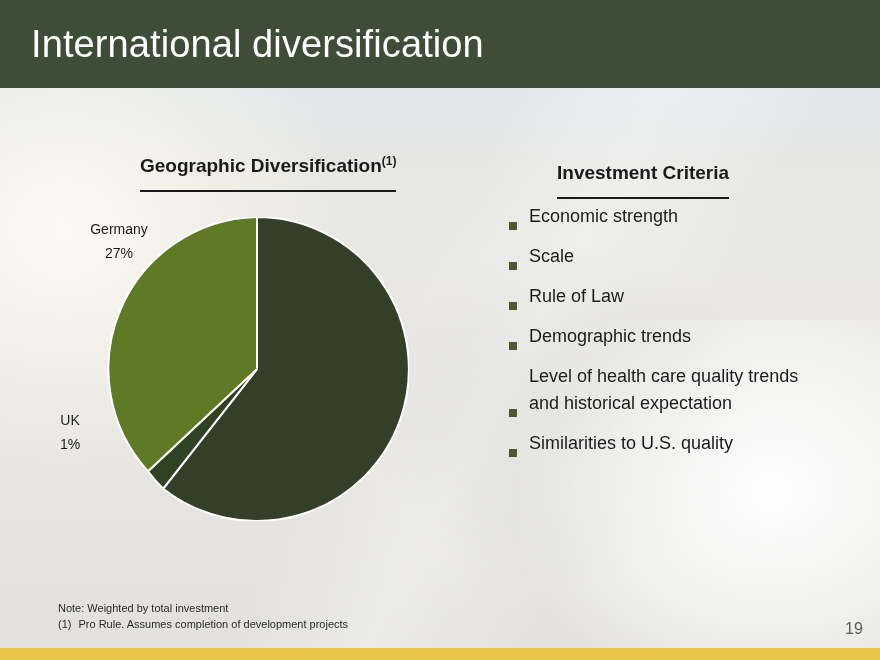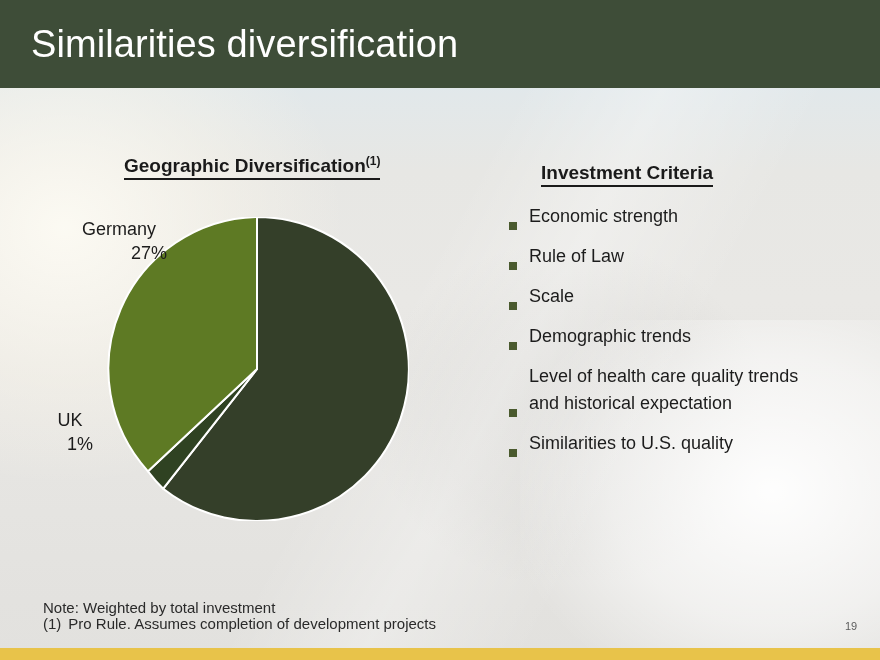--- a/index.html
+++ b/index.html
@@ -95,21 +95,22 @@
   
   .sec-heading {
     position: absolute;
     font-size: 19px;
     font-weight: bold;
     color: #1a1a1a;
     white-space: nowrap;
   }
   .sec-heading .ul {
     border-bottom: 2px solid #1a1a1a;
-    padding-bottom: 2px;
+    padding-bottom: 14px;
+    margin-left: 16px;
   }
   .sec-heading sup {
     font-size: 12px;
     vertical-align: super;
     line-height: 0;
   }
   #heading-geo { left: 124px; top: 155px; }
   #heading-crit { left: 541px; top: 162px; }
 
   
@@ -117,26 +118,26 @@
     position: absolute;
     left: 105px;
     top: 217px;
     width: 304px;
     height: 304px;
   }
   #pie-svg { display: block; }
 
   .pie-label {
     position: absolute;
-    font-size: 18px;
+    font-size: 14px;
     color: #1c1c1c;
     line-height: 24px;
     white-space: nowrap;
   }
-  .pie-label .l2 { display: block; text-align: right; }
+  .pie-label .l2 { display: block; }
   #label-germany {
     left: 71px; top: 217px;
     width: 96px;
     text-align: center;
   }
   #label-uk {
     left: 47px; top: 408px;
     width: 46px;
     text-align: center;
   }
@@ -168,42 +169,42 @@
   }
   .crit-text {
     font-size: 18px;
     line-height: 27px;
     color: #1c1c1c;
   }
 
   
   #footnotes {
     position: absolute;
-    left: 43px;
+    left: 58px;
     top: 600px;
-    font-size: 15px;
+    font-size: 11px;
     line-height: 16px;
     color: #2a2a2a;
   }
   #footnote-2 .fn-num { margin-right: 7px; }
 
   
   #logo-block {
     position: absolute;
     left: 806px;
     top: 583px;
     width: 52px;
     height: 48px;
   }
   #logo-svg { display: block; }
   #page-number {
     position: absolute;
     left: 845px;
     top: 620px;
-    font-size: 11px;
+    font-size: 16px;
     color: #5c5c5c;
   }
 
   
   .gold-stripe {
     position: absolute;
     left: 0;
     top: 648px;
     width: 880px;
     height: 12px;
@@ -215,21 +216,21 @@
 
 <div id="slide">
 
   <div class="bg-base"></div>
   <div class="bg-glow-left"></div>
   <div class="bg-shadow-soft"></div>
   <div class="bg-glow-right"></div>
   <div class="bg-diag"></div>
 
   <div class="header-bar"></div>
-  <div class="header-title">Similarities diversification</div>
+  <div class="header-title">International diversification</div>
 
   <div class="sec-heading" id="heading-geo"><span class="ul"><span>Geographic Diversification</span><sup>(1)</sup></span></div>
 
   <div class="sec-heading" id="heading-crit"><span class="ul">Investment Criteria</span></div>
 
   <div id="pie-wrap">
     <svg id="pie-svg" width="304" height="304" viewBox="0 0 304 304">
 
       <path d="M 152 152 L 152 0 A 152 152 0 1 1 58.2 271.7 Z" fill="#343f29" stroke="#ffffff" stroke-width="2"></path>
 
@@ -248,25 +249,25 @@
     <span class="l2">1%</span>
   </div>
 
   <div id="criteria-list">
     <div class="crit-item">
       <span class="crit-bullet"></span>
       <span class="crit-text">Economic strength</span>
     </div>
     <div class="crit-item">
       <span class="crit-bullet"></span>
+      <span class="crit-text">Scale</span>
+    </div>
+    <div class="crit-item">
+      <span class="crit-bullet"></span>
       <span class="crit-text">Rule of Law</span>
-    </div>
-    <div class="crit-item">
-      <span class="crit-bullet"></span>
-      <span class="crit-text">Scale</span>
     </div>
     <div class="crit-item">
       <span class="crit-bullet"></span>
       <span class="crit-text">Demographic trends</span>
     </div>
     <div class="crit-item">
       <span class="crit-bullet"></span>
       <span class="crit-text">Level of health care quality trends and historical expectation</span>
     </div>
     <div class="crit-item">

